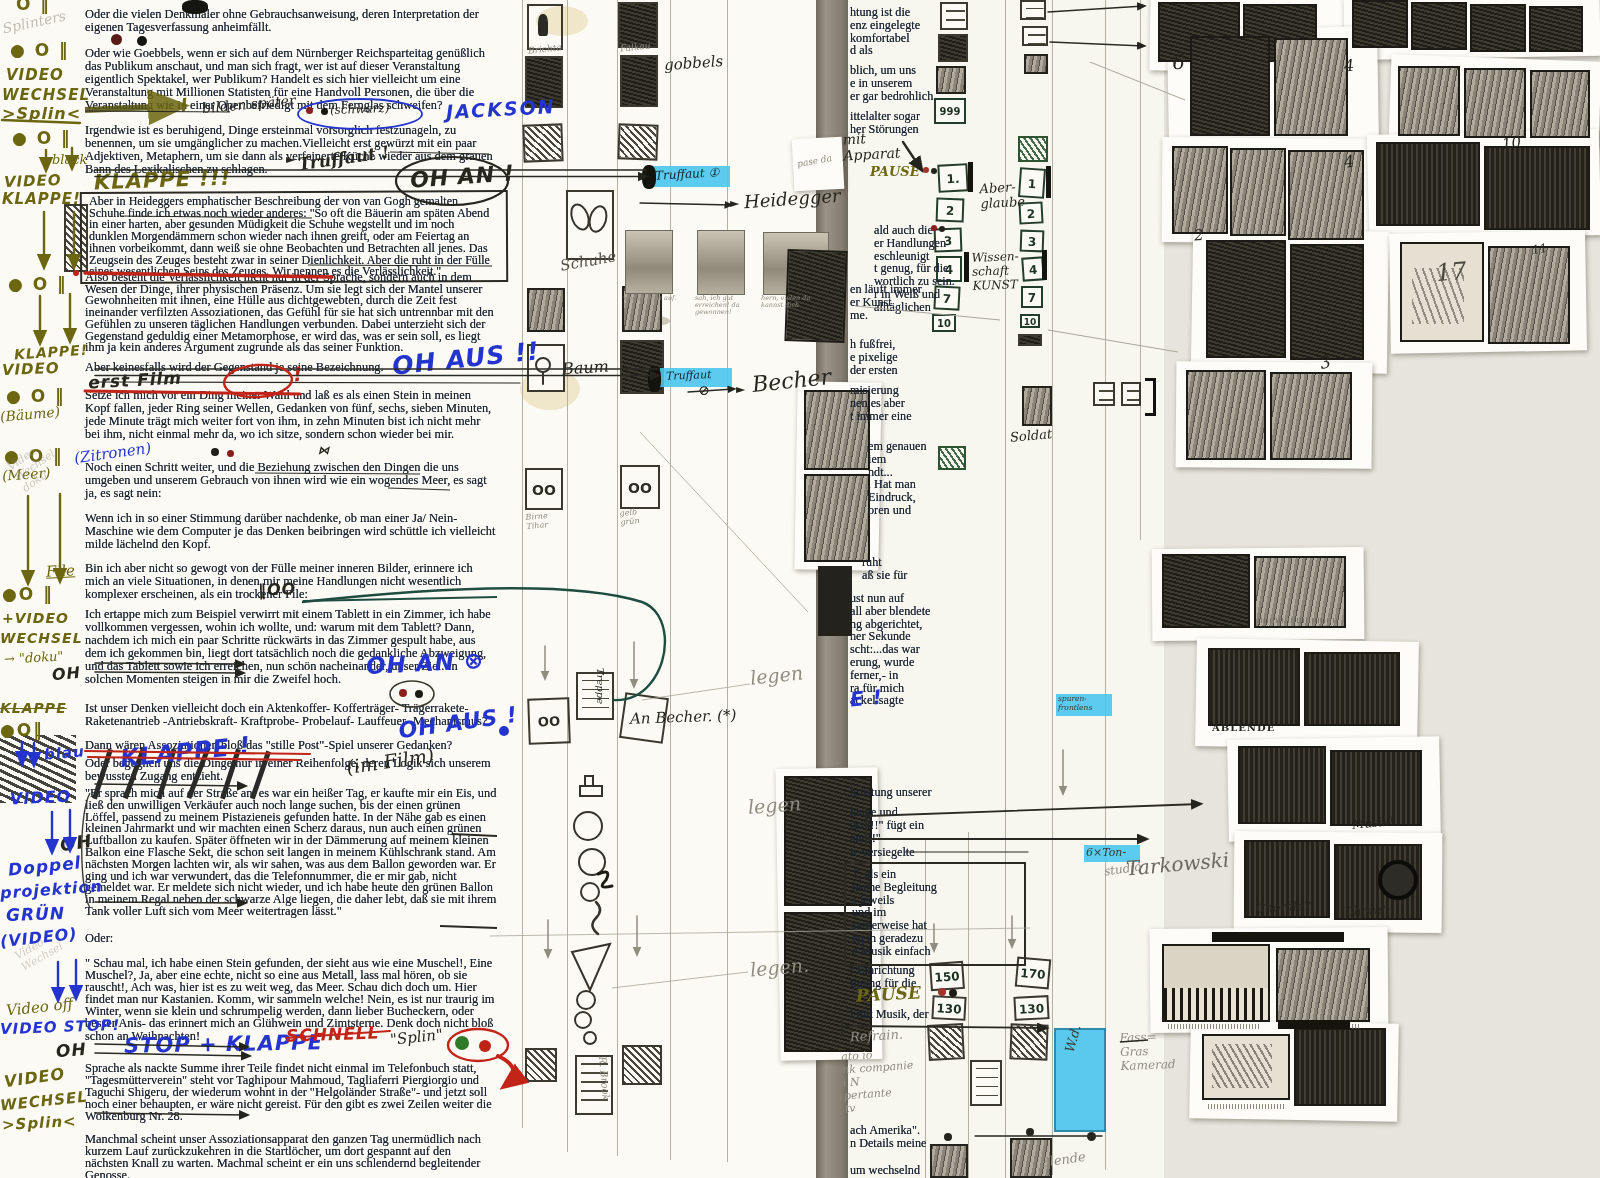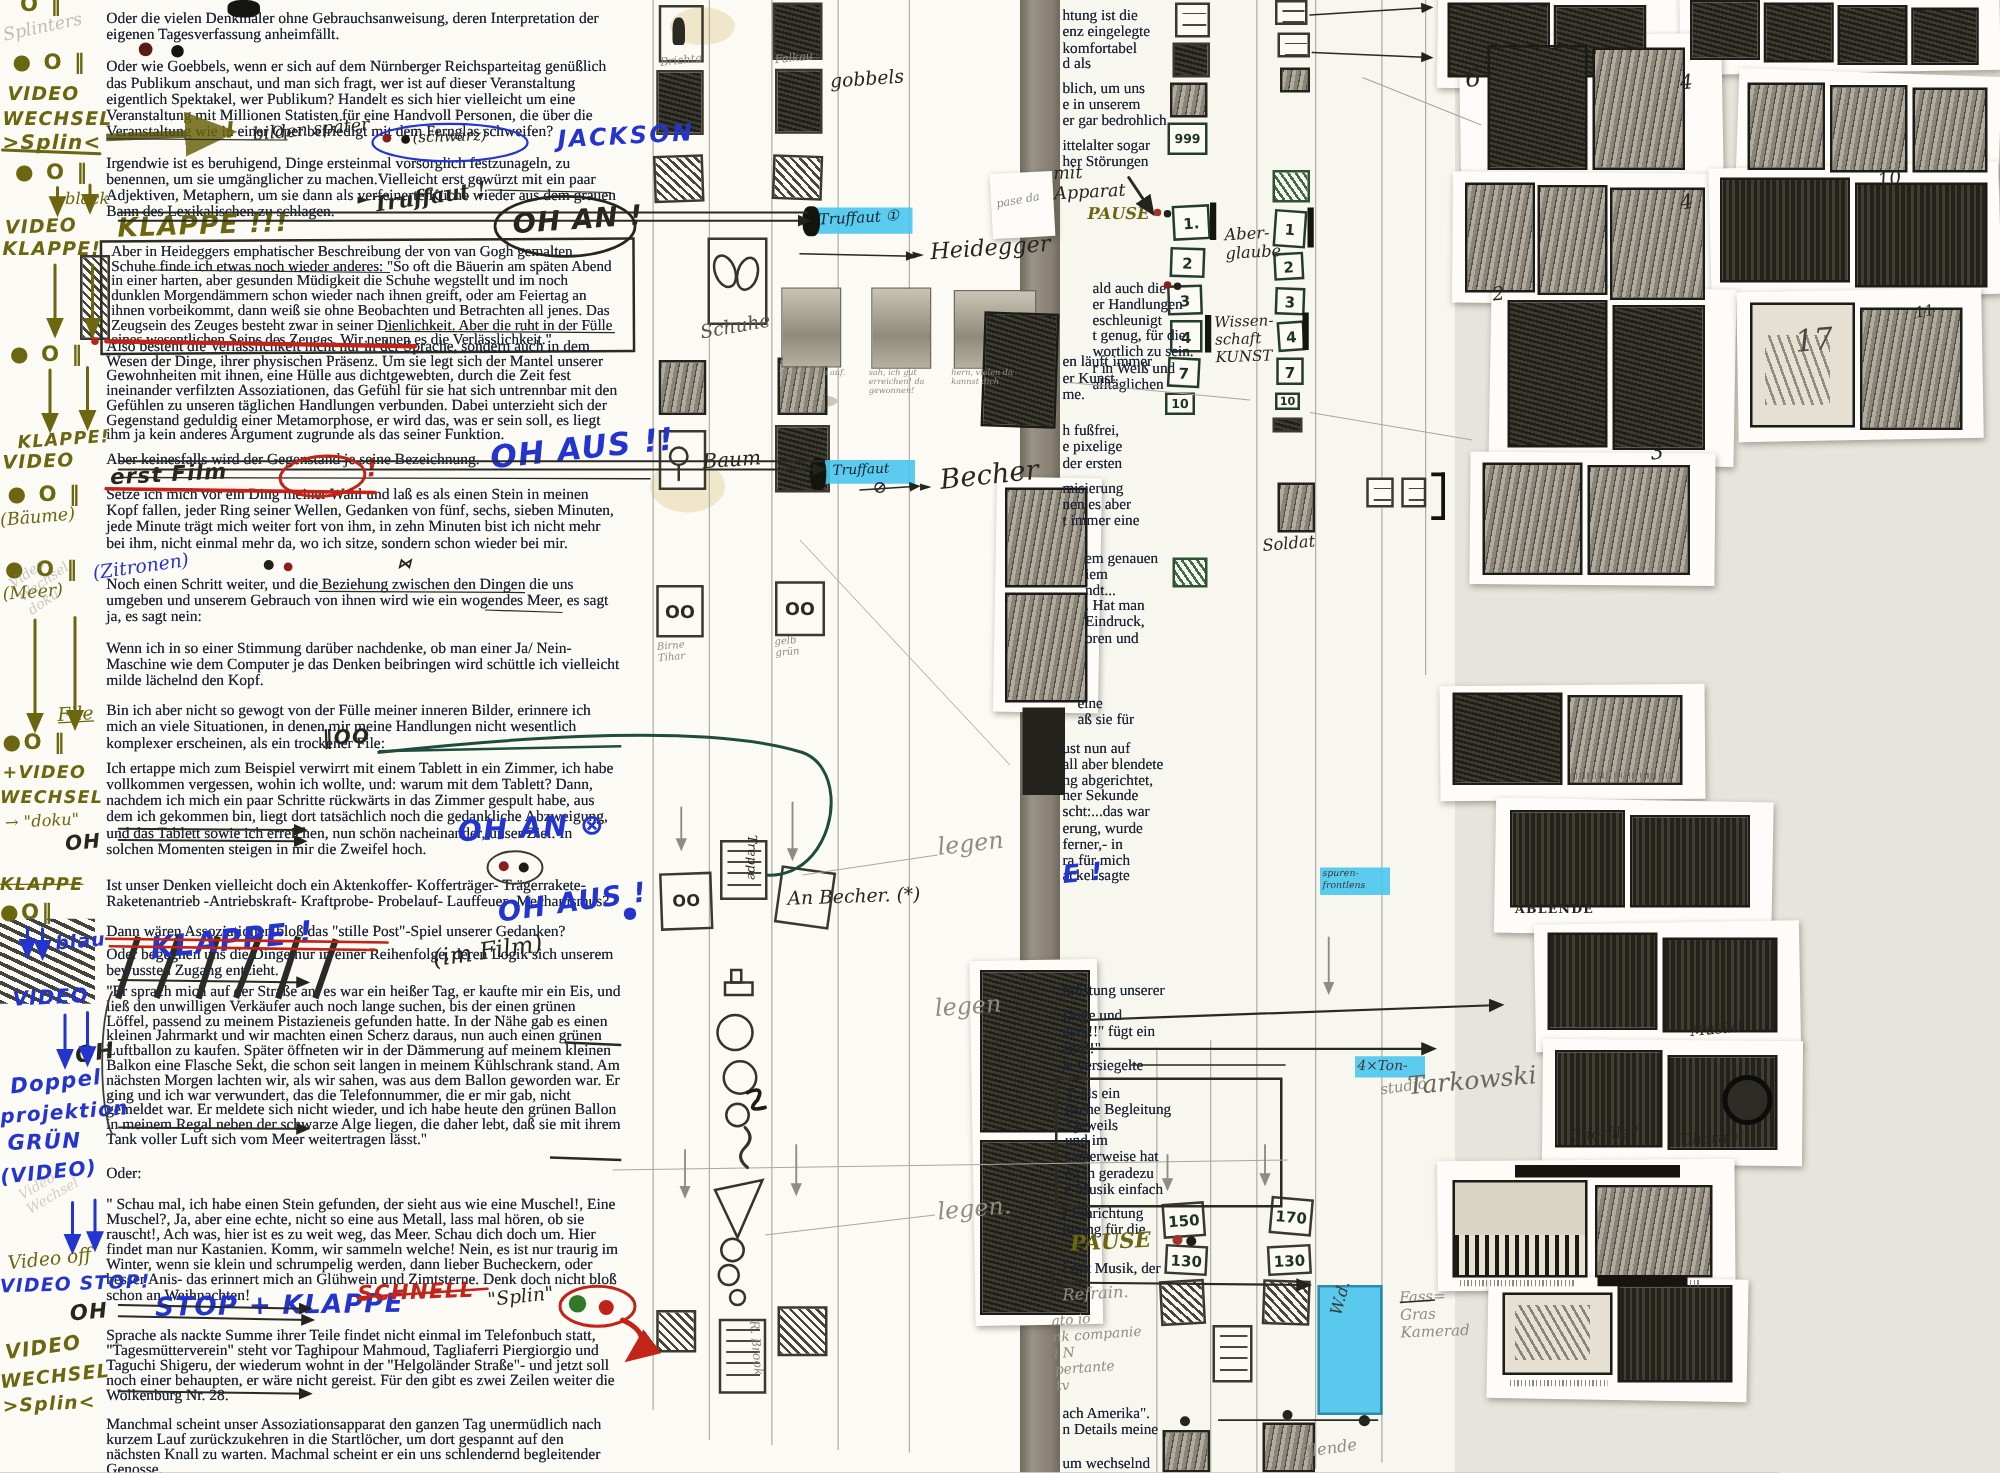--- a/index.html
+++ b/index.html
@@ -252,21 +252,21 @@
 der ersten</div>
   <div class="a t2" style="left:850px;top:384px;">misierung
 nen es aber
 t immer eine</div>
   <div class="a t2" style="left:868px;top:440px;width:140px;">em genauen
 iem
 ndt...
 . Hat man
 Eindruck,
 oren und</div>
-  <div class="a t2" style="left:862px;top:556px;">eine
+  <div class="a t2" style="left:862px;top:556px;">ruht
 aß sie für</div>
   <div class="a t2" style="left:850px;top:592px;">ust nun auf
 all aber blendete
 ng abgerichtet,
 ner Sekunde
 scht:...das war
 erung, wurde
 ferner,- in
 ra für mich
 ackel sagte</div>
@@ -341,21 +341,21 @@
   <div class="a sb ghatch" style="left:938px;top:446px;width:28px;height:24px;"></div>
   <div class="a sb lines" style="left:1093px;top:382px;width:22px;height:24px;background-color:#fbfaf4;"></div>
   <div class="a sb lines" style="left:1121px;top:382px;width:20px;height:24px;background-color:#fbfaf4;"></div>
   <div class="a" style="left:1145px;top:378px;width:8px;height:32px;border:3px solid #111;border-left:none;z-index:13;"></div>
 
   <div class="a cy pre" style="left:1056px;top:694px;width:56px;height:22px;"></div>
   <div class="a hand pencil pre" style="left:1058px;top:694px;font-size:7.5px;line-height:9px;color:#3c3a32;">spuren-
 frontlens</div>
 
   <div class="a cy" style="left:1084px;top:845px;width:56px;height:17px;"></div>
-  <div class="a hand pencil" style="left:1086px;top:846px;font-size:11px;color:#3c3a32;">4×Ton-</div>
+  <div class="a hand pencil" style="left:1086px;top:846px;font-size:11px;color:#3c3a32;">6×Ton-</div>
   <div class="a hand pencil" style="left:1104px;top:862px;font-size:12px;transform:rotate(-8deg);">studio</div>
   <div class="a hand pencil" style="left:1126px;top:852px;font-size:20px;color:#6a675f;transform:rotate(-5deg);">Tarkowski</div>
 
   <div class="a nb" style="left:930px;top:962px;width:34px;height:28px;font-size:12px;line-height:26px;border-color:#3a382f;transform:rotate(-4deg);">150</div>
   <div class="a nb" style="left:932px;top:996px;width:34px;height:24px;font-size:12px;line-height:22px;border-color:#3a382f;transform:rotate(3deg);">130</div>
   <div class="a sb hatch" style="left:928px;top:1024px;width:36px;height:36px;transform:rotate(-3deg);"></div>
   <div class="a nb" style="left:1016px;top:958px;width:34px;height:30px;font-size:12px;line-height:28px;border-color:#3a382f;transform:rotate(5deg);">170</div>
   <div class="a nb" style="left:1014px;top:996px;width:35px;height:24px;font-size:12px;line-height:22px;border-color:#3a382f;transform:rotate(-3deg);">130</div>
   <div class="a sb hatch" style="left:1010px;top:1024px;width:38px;height:36px;transform:rotate(2deg);"></div>
   <div class="a sb lines" style="left:970px;top:1060px;width:32px;height:46px;background-color:#fbfaf4;"></div>

